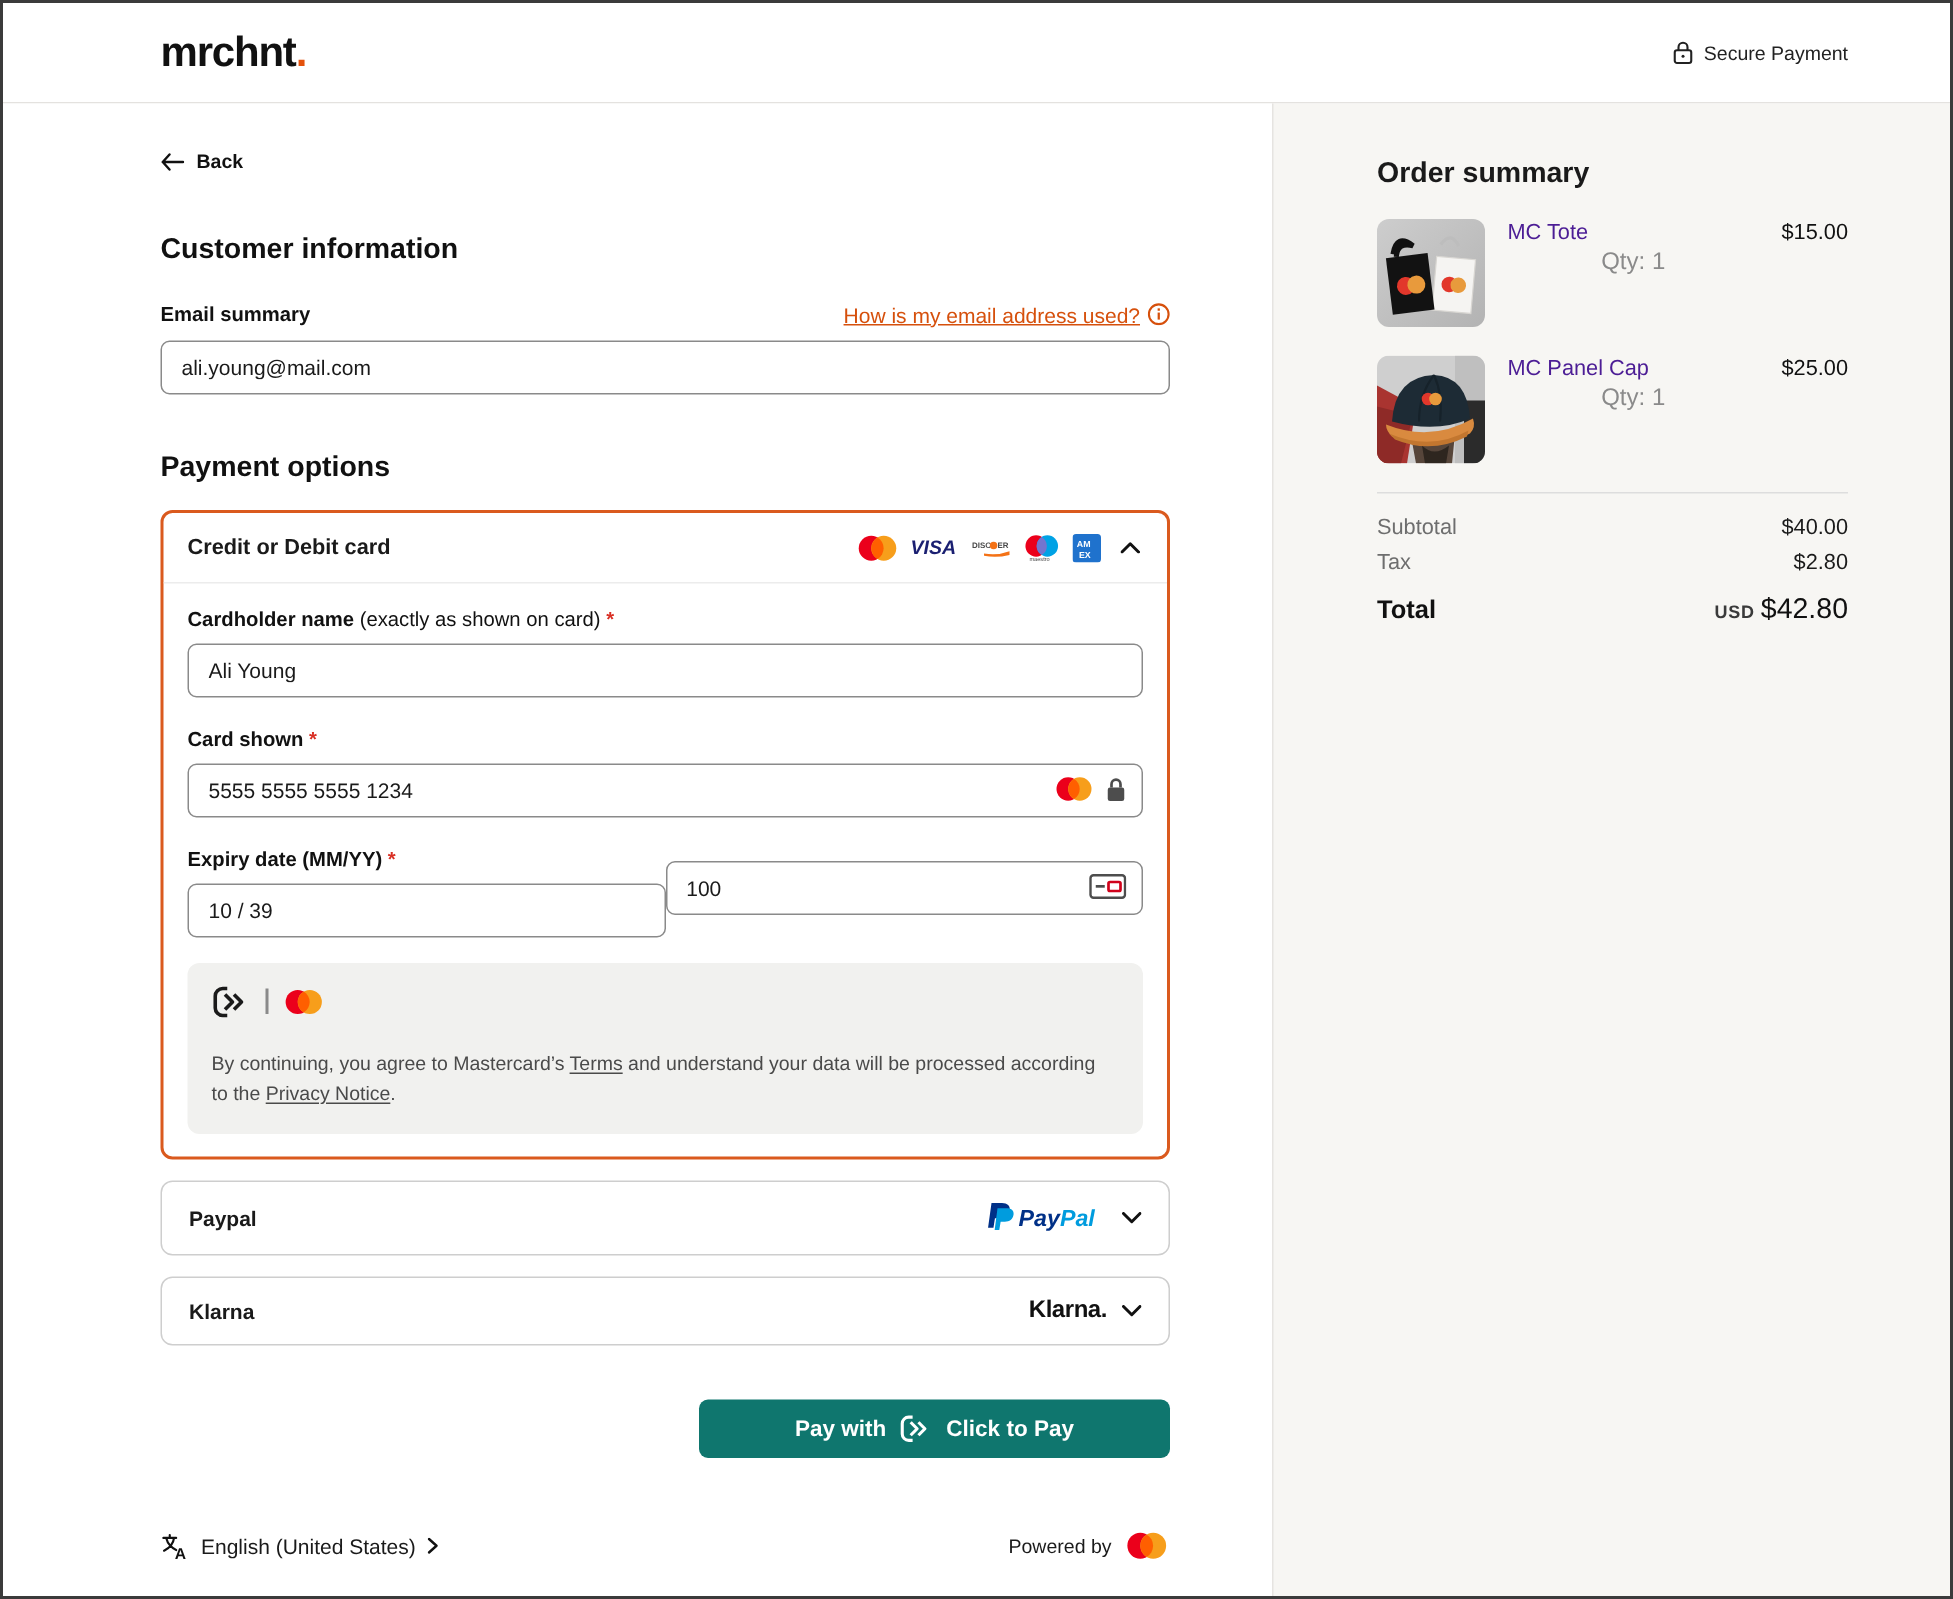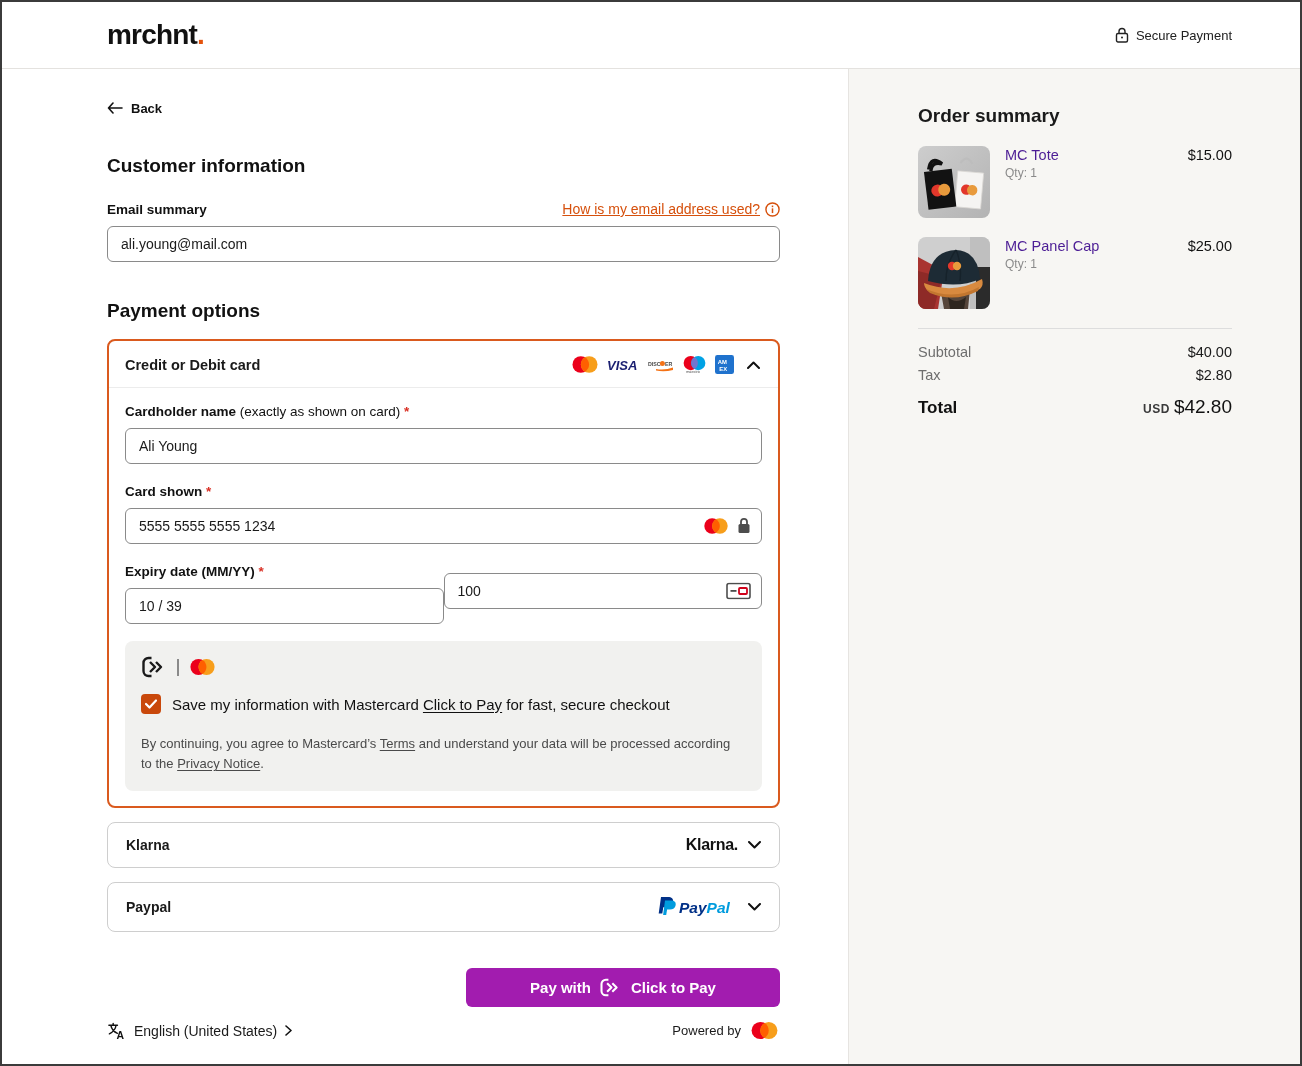--- a/index.html
+++ b/index.html
@@ -62,36 +62,36 @@
   .fine { margin-top:20px; font-size:13px; color:#4a4a4a; line-height:1.55; max-width:600px; }
 
   
   .method { margin-top:14px; border:1px solid #cecece; border-radius:8px; background:#fff;
             display:flex; align-items:center; justify-content:space-between; padding:13px 18px; cursor:pointer; }
   .method .ttl { font-size:14px; font-weight:700; }
   .method-right { display:flex; align-items:center; gap:10px; }
   .klarna-logo { font-size:16px; font-weight:800; letter-spacing:-0.3px; color:#111; }
 
   
-  .pay-btn { margin-top:36px; margin-left:auto; width:314px; height:39px; background:#a21caf; border:none;
+  .pay-btn { margin-top:36px; margin-left:auto; width:314px; height:39px; background:#0f766e; border:none;
              border-radius:6px; color:#fff; font-size:15px; font-weight:700; display:flex; align-items:center;
              justify-content:center; gap:8px; cursor:pointer; font-family:"Liberation Sans",sans-serif; }
 
   
   .foot { position:absolute; left:105px; right:68px; bottom:24px; display:flex; align-items:center; justify-content:space-between; }
   .lang { display:flex; align-items:center; gap:8px; font-size:14px; color:#1a1a1a; cursor:pointer; }
   .powered { display:flex; align-items:center; gap:8px; font-size:13px; color:#1a1a1a; }
 
   
   .sum-title { font-size:19px; font-weight:600; }
   .item { display:flex; margin-top:19px; gap:15px; }
   .thumb { width:72px; height:72px; border-radius:8px; overflow:hidden; flex:0 0 72px; }
   .item-info { flex:1; padding-top:1px; }
   .item-name { font-size:14.5px; color:#4c1d95; }
-  .item-qty { font-size:12px; color:#8a8a8a; margin-top:3px; }
+  .item-qty { font-size:16px; color:#8a8a8a; margin-top:3px;text-align:center; }
   .item-price { font-size:14.5px; color:#111; padding-top:1px; }
   .sum-div { border-top:1px solid #ddd; margin-top:19px; }
   .totline { display:flex; justify-content:space-between; font-size:14.5px; margin-top:0; }
   .totline.first { margin-top:15px; }
   .totline + .totline { margin-top:7px; }
   .totline .lab { color:#6e6e6e; }
   .total-row { display:flex; justify-content:space-between; align-items:baseline; margin-top:13px; }
   .total-lab { font-size:17px; font-weight:600; color:#111; }
   .total-val { font-size:19px; font-weight:500; color:#111; }
   .total-val .cur { font-size:12px; font-weight:700; color:#3a3a3a; letter-spacing:0.5px; margin-right:4px; }
@@ -254,57 +254,49 @@
               </span>
               <span class="c2p-sep"></span>
               <span>
                 <svg width="29" height="18" viewBox="0 0 36 22">
                     <circle cx="13" cy="11" r="10" fill="#EB001B"></circle>
                     <circle cx="23" cy="11" r="10" fill="#F79E1B"></circle>
                     <path d="M18 2.4 A10 10 0 0 1 18 19.6 A10 10 0 0 1 18 2.4 Z" fill="#FF5F00"></path>
                   </svg>
               </span>
             </div>
-            <div class="save-row">
-              <span class="checkbox">
-                <svg width="12" height="10" viewBox="0 0 12 10">
-                    <path d="M1 5 L4.5 8.5 L11 1.5" fill="none" stroke="#fff" stroke-width="2.2" stroke-linecap="round" stroke-linejoin="round"></path>
-                  </svg>
-              </span>
-              <span class="save-text"><span>Save my information with Mastercard </span><span class="ul">Click to Pay</span><span> for fast, secure checkout</span></span>
-            </div>
             <div class="fine"><span>By continuing, you agree to Mastercard’s </span><span class="ul">Terms</span><span> and understand your data will be processed according to the </span><span class="ul">Privacy Notice</span><span>.</span></div>
           </div>
         </div>
+      </div>
+
+      
+      <div class="method">
+        <span class="ttl">Paypal</span>
+        <span class="method-right">
+          <span>
+            <svg width="80" height="22" viewBox="0 0 80 22">
+              <path d="M3 1 h7 c3.6 0 5.6 1.9 5.1 5 c-.5 3.4 -3 5.2 -6.6 5.2 h-3.2 l-1 6.3 h-3.6 z" fill="#003087"></path>
+              <path d="M7 4.5 h6.2 c3.2 0 4.9 1.7 4.5 4.4 c-.5 3 -2.7 4.6 -5.8 4.6 h-2.8 l-.9 5.5 h-3.1 z" fill="#009CDE"></path>
+              <text x="21" y="16.5" font-family="Liberation Sans,sans-serif" font-size="15.5" font-weight="700" font-style="italic"><tspan fill="#003087">Pay</tspan><tspan fill="#009CDE">Pal</tspan></text>
+            </svg>
+          </span>
+          <span>
+            <svg width="13" height="8" viewBox="0 0 13 8">
+                <path d="M1 1 L6.5 6.5 L12 1" fill="none" stroke="#111" stroke-width="2" stroke-linecap="round" stroke-linejoin="round"></path>
+              </svg>
+          </span>
+        </span>
       </div>
 
       
       <div class="method">
         <span class="ttl">Klarna</span>
         <span class="method-right">
           <span class="klarna-logo">Klarna.</span>
-          <span>
-            <svg width="13" height="8" viewBox="0 0 13 8">
-                <path d="M1 1 L6.5 6.5 L12 1" fill="none" stroke="#111" stroke-width="2" stroke-linecap="round" stroke-linejoin="round"></path>
-              </svg>
-          </span>
-        </span>
-      </div>
-
-      
-      <div class="method">
-        <span class="ttl">Paypal</span>
-        <span class="method-right">
-          <span>
-            <svg width="80" height="22" viewBox="0 0 80 22">
-              <path d="M3 1 h7 c3.6 0 5.6 1.9 5.1 5 c-.5 3.4 -3 5.2 -6.6 5.2 h-3.2 l-1 6.3 h-3.6 z" fill="#003087"></path>
-              <path d="M7 4.5 h6.2 c3.2 0 4.9 1.7 4.5 4.4 c-.5 3 -2.7 4.6 -5.8 4.6 h-2.8 l-.9 5.5 h-3.1 z" fill="#009CDE"></path>
-              <text x="21" y="16.5" font-family="Liberation Sans,sans-serif" font-size="15.5" font-weight="700" font-style="italic"><tspan fill="#003087">Pay</tspan><tspan fill="#009CDE">Pal</tspan></text>
-            </svg>
-          </span>
           <span>
             <svg width="13" height="8" viewBox="0 0 13 8">
                 <path d="M1 1 L6.5 6.5 L12 1" fill="none" stroke="#111" stroke-width="2" stroke-linecap="round" stroke-linejoin="round"></path>
               </svg>
           </span>
         </span>
       </div>
 
       
       <button class="pay-btn">

